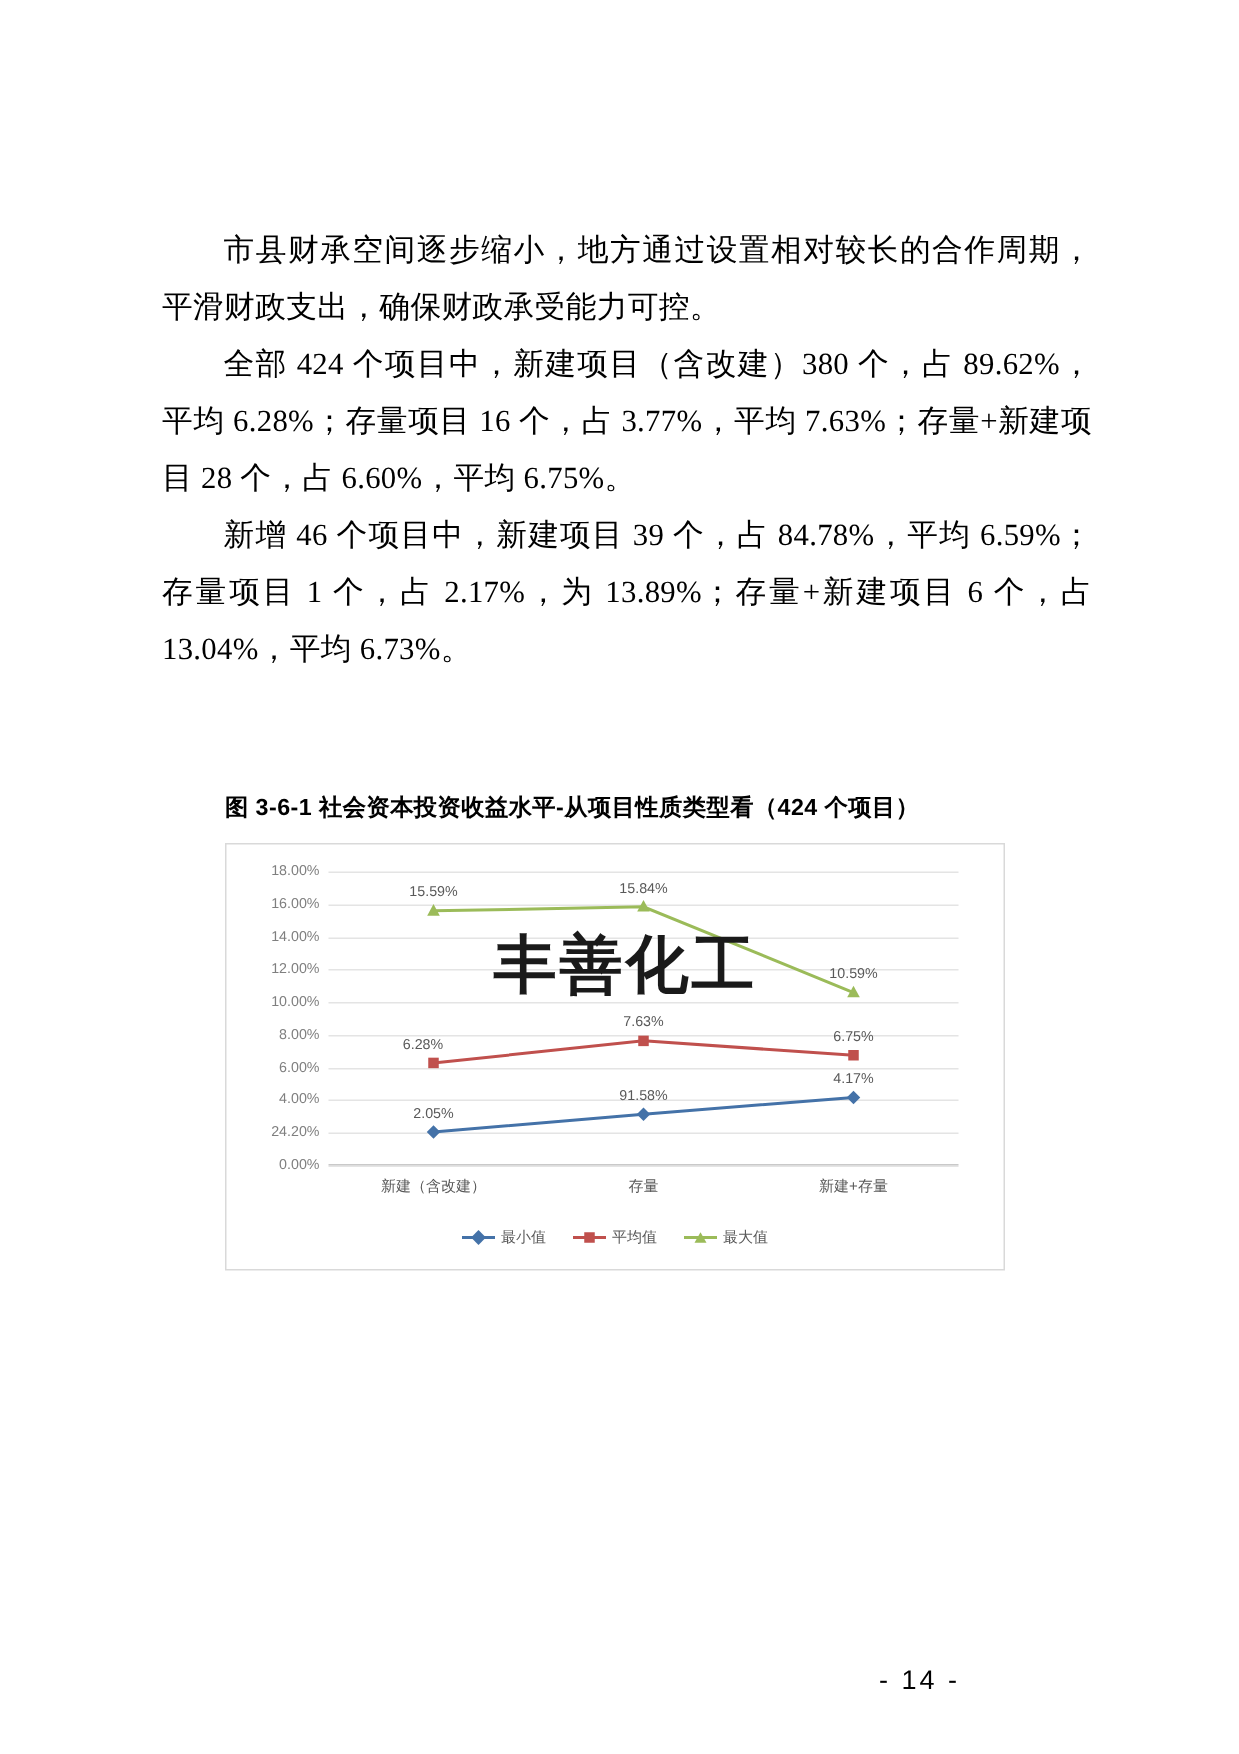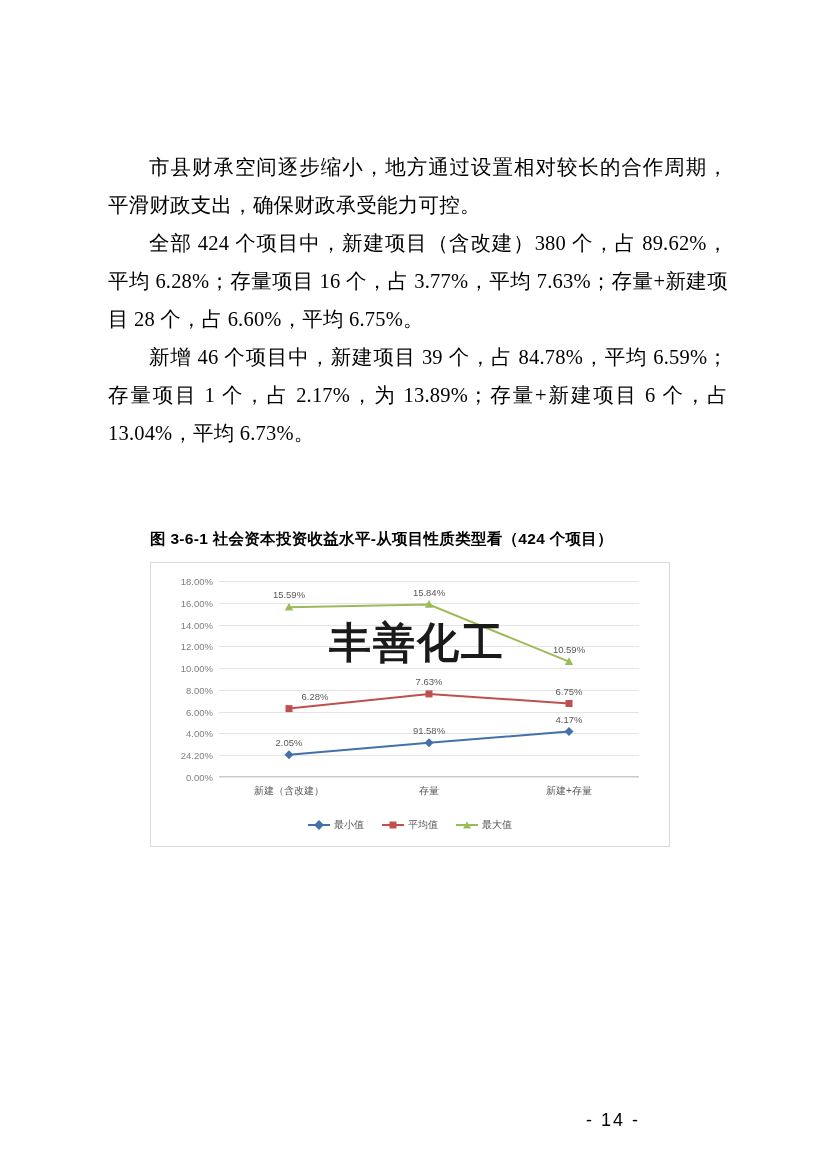--- a/index.html
+++ b/index.html
@@ -240,21 +240,21 @@
             <rect x="206.5" y="109.41777777777779" width="7" height="7" fill="#c0504d"></rect>
             <rect x="346.5" y="119" width="7" height="7" fill="#c0504d"></rect>
             <polyline points="70,26.24222222222224 210,23.52000000000001 350,80.68666666666665" fill="none" stroke="#9bbb59" stroke-width="2"></polyline>
             <polygon points="70,21.74222222222224 65.8,29.442222222222238 74.2,29.442222222222238" fill="#9bbb59"></polygon>
             <polygon points="210,19.02000000000001 205.8,26.72000000000001 214.2,26.72000000000001" fill="#9bbb59"></polygon>
             <polygon points="350,76.18666666666665 345.8,83.88666666666666 354.2,83.88666666666666" fill="#9bbb59"></polygon>
           </svg>
           <div class="dlabel" style="left: 70px; top: 166.678px;">2.05%</div>
           <div class="dlabel" style="left: 210px; top: 154.809px;">91.58%</div>
           <div class="dlabel" style="left: 350px; top: 143.593px;">4.17%</div>
-          <div class="dlabel" style="left: 88px; top: 120.618px; padding-left: 16px;">6.28%</div>
+          <div class="dlabel" style="left: 55px; top: 120.618px; padding-left: 16px;">6.28%</div>
           <div class="dlabel" style="left: 210px; top: 105.918px;">7.63%</div>
           <div class="dlabel" style="left: 350px; top: 115.5px;">6.75%</div>
           <div class="dlabel" style="left: 70px; top: 19.2422px;">15.59%</div>
           <div class="dlabel" style="left: 210px; top: 16.52px;">15.84%</div>
           <div class="dlabel" style="left: 350px; top: 73.6867px;">10.59%</div>
         </div>
       <div class="legend" id="legend">
           <div class="legend-item">
             <span class="legend-swatch diamond" style="background: rgb(68, 114, 168); color: rgb(68, 114, 168);"></span>
             <span>最小值</span>

